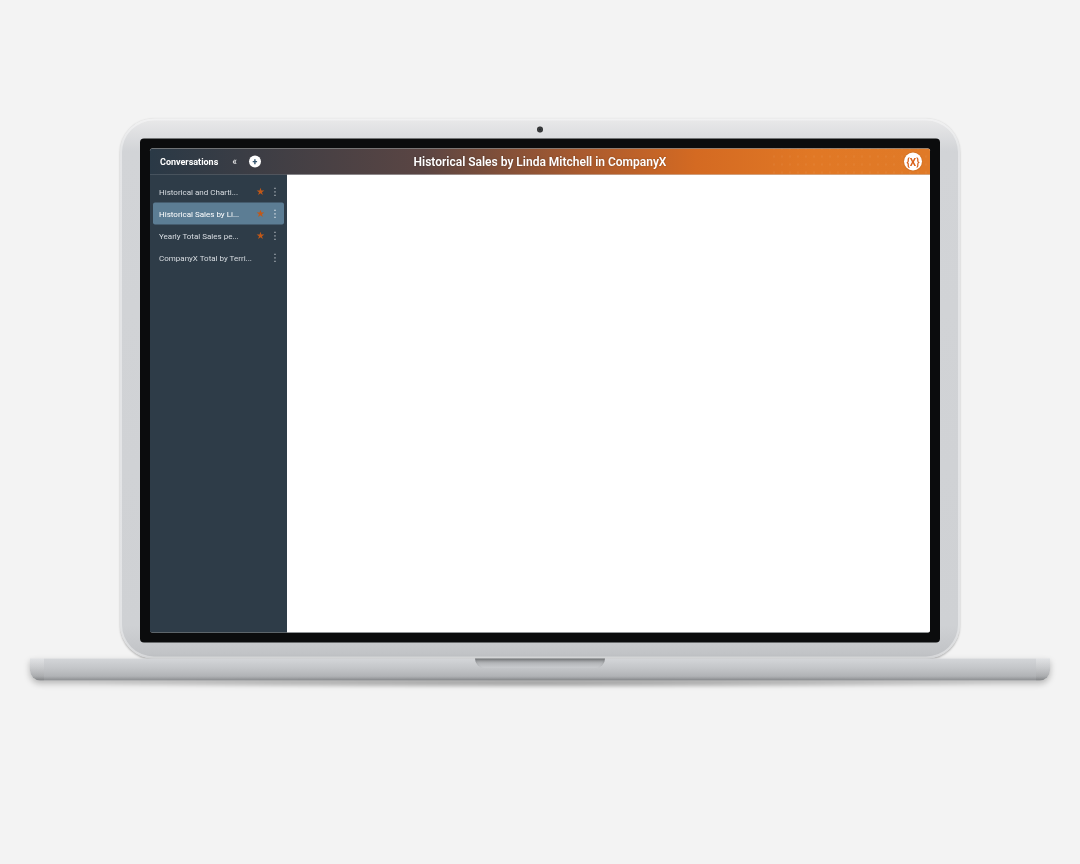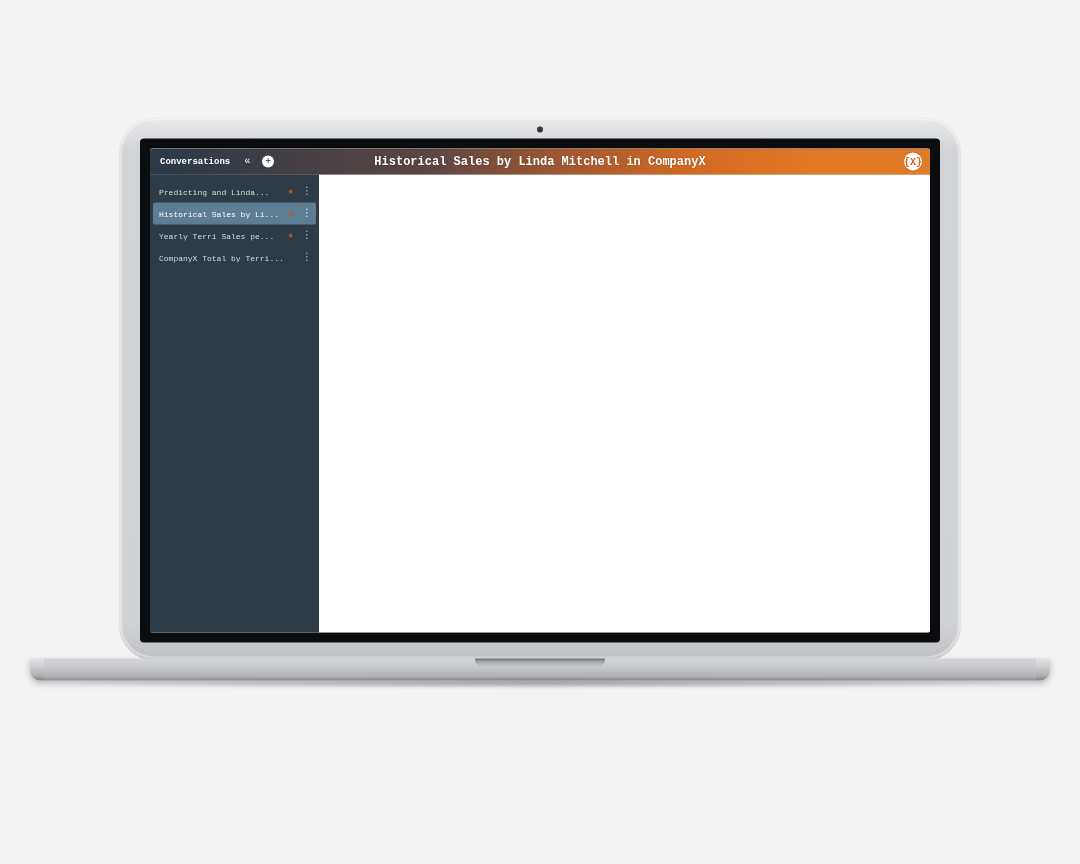--- a/index.html
+++ b/index.html
@@ -22,21 +22,20 @@
   }
   .lid {
     position: relative;
     width: 840px;
     height: 540px;
     border-radius: 34px;
     background: linear-gradient(#e9e9ea, #d2d4d7 6%, #cfd1d4 94%, #bfc1c4);
     box-shadow: 0 1px 2px rgba(0,0,0,0.25), inset 0 0 0 2px rgba(255,255,255,0.4);
     padding: 20px 20px 16px 20px;
     box-sizing: border-box;
-    font-family: Liberation Mono, monospace;
   }
   .camera {
     position: absolute;
     top: 8px;
     left: 50%;
     transform: translateX(-50%);
     width: 6px;
     height: 6px;
     border-radius: 50%;
     background: radial-gradient(circle, #2a2d31 0%, #0b0c0d 70%);
@@ -257,31 +256,31 @@
           <span class="tb-title">Conversations</span>
           <span class="tb-collapse">«</span>
           <span class="tb-add">+</span>
           <span class="tb-center">Historical Sales by Linda Mitchell in CompanyX</span>
           <span class="tb-logo">{X}</span>
         </div>
 
         <div class="body-row">
           <div class="sidebar" id="sidebar">
               <div class="side-item">
-                <span class="side-label">Predicting and Linda...</span>
+                <span class="side-label">Historical and Charti...</span>
                 <span class="star">★</span>
                 <span class="kebab">⋮</span>
               </div>
               <div class="side-item active">
                 <span class="side-label">Historical Sales by Li...</span>
                 <span class="star">★</span>
                 <span class="kebab">⋮</span>
               </div>
               <div class="side-item">
-                <span class="side-label">Yearly Terri Sales pe...</span>
+                <span class="side-label">Yearly Total Sales pe...</span>
                 <span class="star">★</span>
                 <span class="kebab">⋮</span>
               </div>
               <div class="side-item">
                 <span class="side-label">CompanyX Total by Terri...</span>
                 <span class="star hidden">★</span>
                 <span class="kebab">⋮</span>
               </div>
             </div>
           <div class="main-panel"></div>

